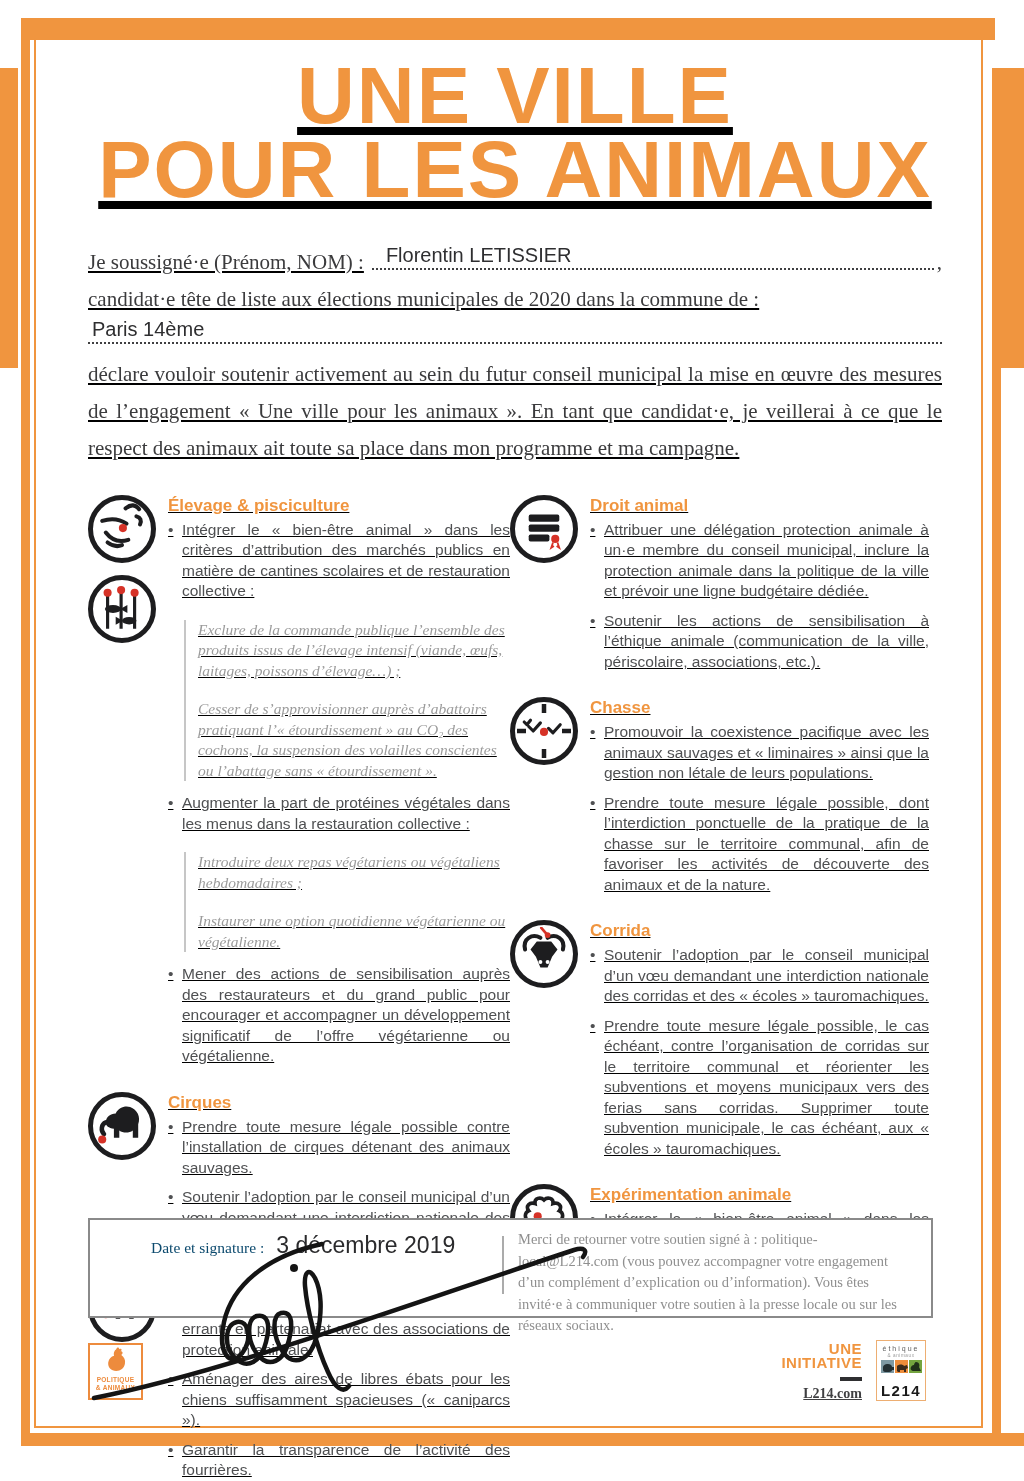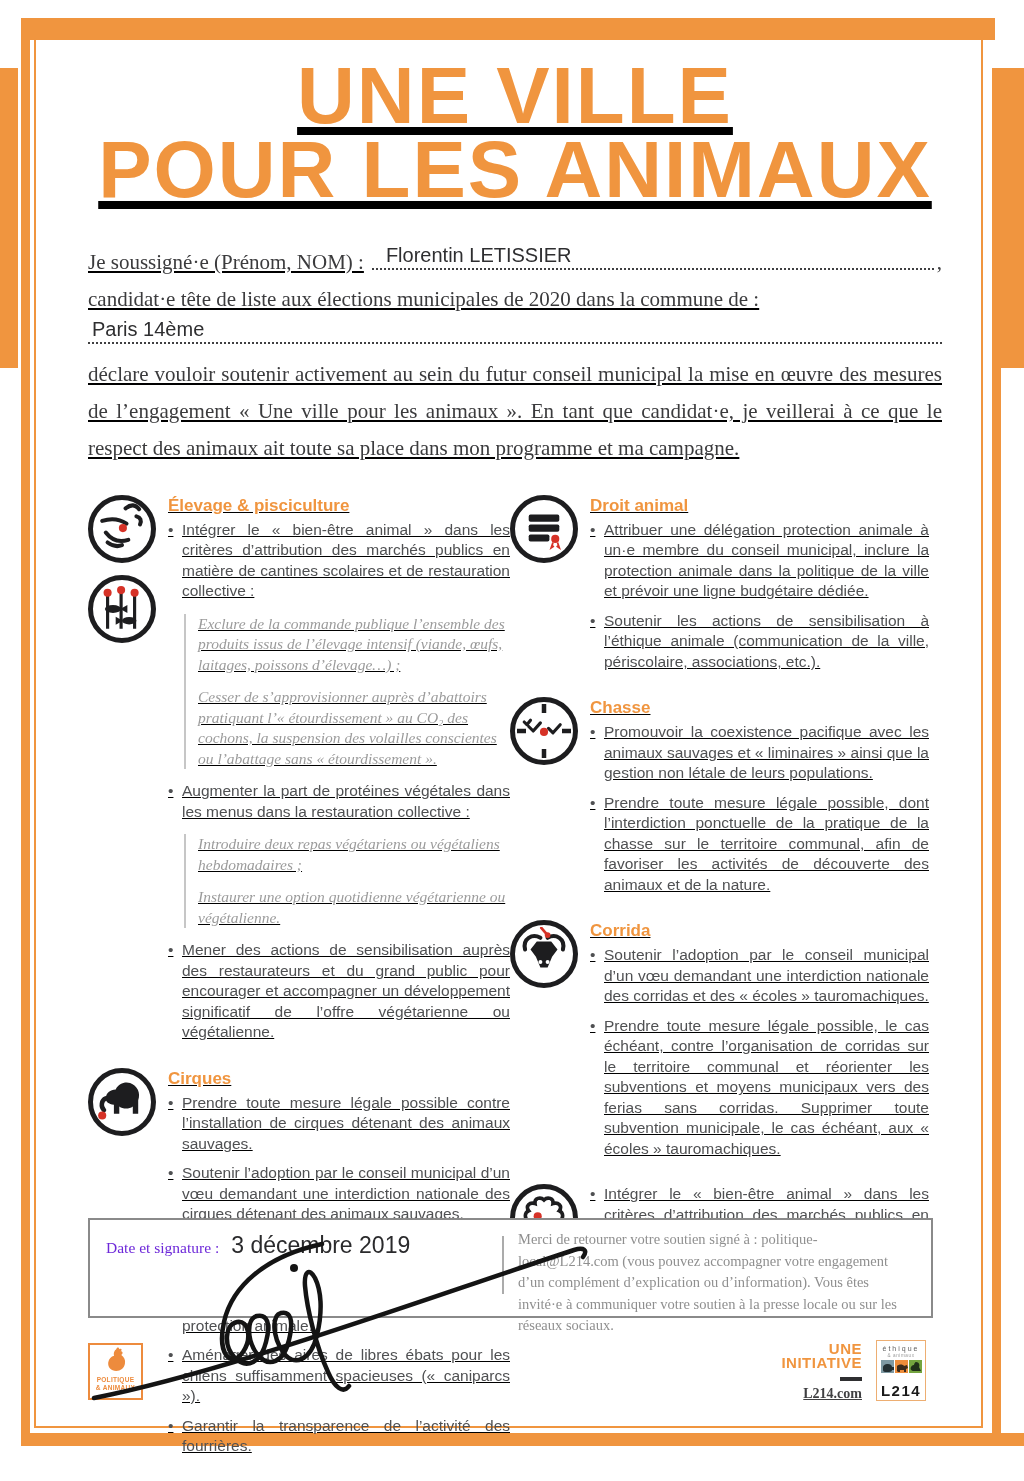--- a/index.html
+++ b/index.html
@@ -40,28 +40,28 @@
   .icons { width:68px; flex:none; display:flex; flex-direction:column; gap:12px; }
   .circle { width:68px; height:68px; box-sizing:border-box; border:5px solid #1D1D1F;
             border-radius:50%; background:#fff; display:flex; align-items:center; justify-content:center; }
   .circle svg { width:54px; height:54px; }
   .stext { flex:1; min-width:0; }
   .stext h3 { margin:0 0 3px; font:bold 17px/22px "Liberation Sans", sans-serif; color:#F0953F; }
   .b { display:flex; margin:0 0 9px; }
   .b .d { width:14px; flex:none; font:15.5px/20.5px "Liberation Sans", sans-serif; color:#4F5052; }
   .b p { margin:0; flex:1; font:15.5px/20.5px "Liberation Sans", sans-serif; color:#4F5052; text-align:justify; }
   .subs { border-left:2px solid #C6C6C6; margin:2px 0 12px 16px; padding-left:12px; }
-  .subs p { margin:12px 0 9px; font:italic 15.5px/20.5px "Liberation Serif", serif; color:#9B9B9B; }
+  .subs p { margin:18px 0 9px; font:italic 15.5px/20.5px "Liberation Serif", serif; color:#9B9B9B; }
   .subs p:last-child { margin-bottom:0; }
 
   
   .sigbox { position:absolute; left:88px; top:1218px; width:845px; height:100px;
             box-sizing:border-box; border:2px solid #8A8A8A; background:#fff; }
   .sig-left { position:absolute; left:16px; top:12px; white-space:nowrap; }
-  .date-label { font:15.5px "Liberation Serif", serif; color:#6d28d9; }
+  .date-label { font:15.5px "Liberation Serif", serif; color:#0c4a6e;margin-left:45px; }
   .date-value { font:23px "Liberation Sans", sans-serif; color:#2A2A2C; margin-left:12px; }
   .sig-div { position:absolute; left:412px; top:16px; width:2px; height:58px; background:#ABABAB; }
   .sig-note { position:absolute; left:428px; top:9px; width:398px;
               font:14.5px/21.5px "Liberation Serif", serif; color:#8F8F8F; }
 
   .signature-svg { position:absolute; left:86px; top:1228px; z-index:6; pointer-events:none; }
 
   
   .pa-logo { position:absolute; left:88px; top:1343px; width:55px; height:57px; box-sizing:border-box;
              border:2px solid #ED8B3D; background:#fff; text-align:center; padding-top:2px; z-index:4; }
@@ -323,20 +323,21 @@
           <div class="icons">
             <div class="circle">
               <svg viewBox="0 0 60 60">
                 <path d="M30,10 C26,6 19,8 20,14 C14,12 9,17 13,22 C8,24 8,31 13,33 C9,38 14,44 20,41 C20,47 27,49 30,45 C33,49 40,47 40,41 C46,44 51,38 47,33 C52,31 52,24 47,22 C51,17 46,12 40,14 C41,8 34,6 30,10 Z" fill="#ffffff" stroke="#1D1D1F" stroke-width="4"></path>
                 <circle cx="23" cy="28" r="4.5" fill="#D63227"></circle>
                 <path d="M28,45 q6,4 0,9" stroke="#1D1D1F" stroke-width="3" fill="none" stroke-linecap="round"></path>
               </svg>
             </div>
           </div>
           <div class="stext">
+            <h3>Expérimentation animale</h3>
             <div class="b">
                 <span class="d">•</span>
               <p>Intégrer le « bien-être animal » dans les critères d’attribution des marchés publics en matière de produits d’entretien : tendre vers une commande publique « 100 % produits non testés sur les animaux ».</p>
               </div>
           </div>
         </section>
       </div>
     </div>
   </div>
 

